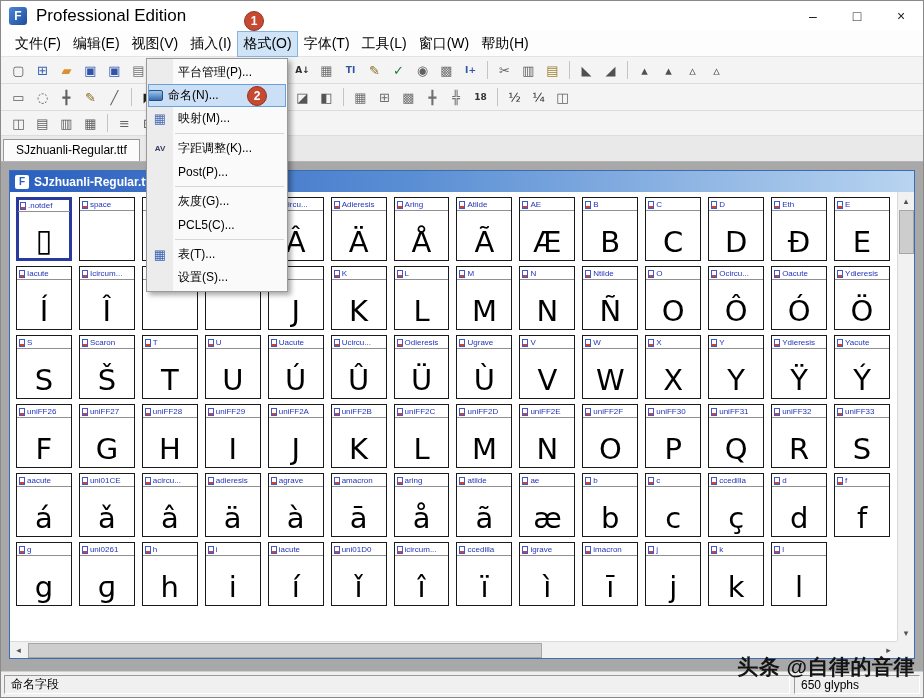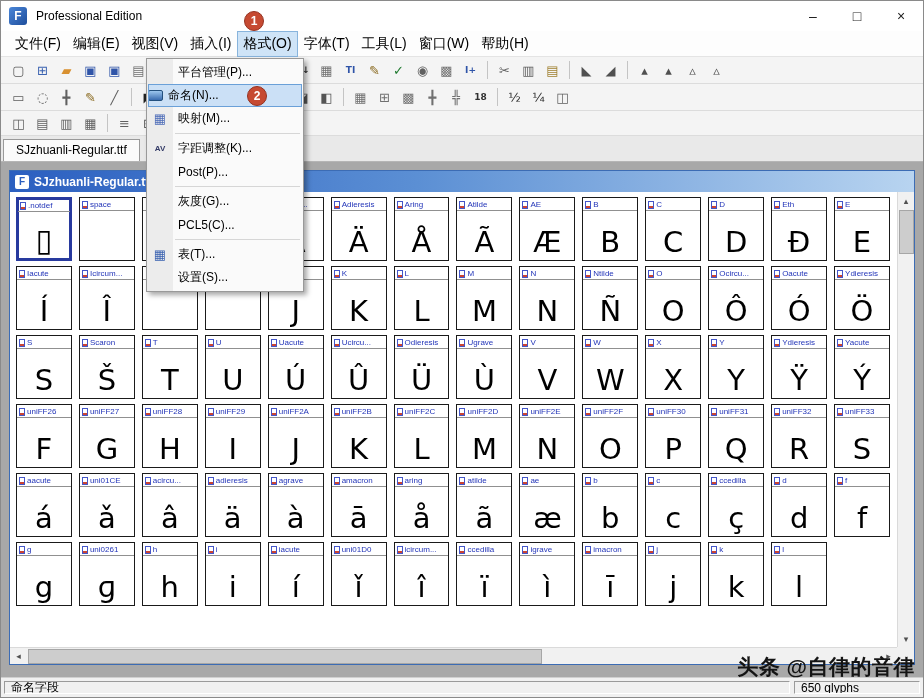--- a/index.html
+++ b/index.html
@@ -6,21 +6,21 @@
   *{box-sizing:border-box;}
   .window{
     position:relative;width:924px;height:698px;background:#f0f0f0;
     border:1px solid #8a8a8a;display:flex;flex-direction:column;overflow:hidden;
     font-family:"Liberation Sans","DejaVu Sans",sans-serif;color:#000;
   }
   
   .titlebar{height:30px;background:#ffffff;display:flex;align-items:center;padding:0 0 0 8px;flex:none;}
   .app-icon{width:18px;height:18px;border-radius:3px;background:linear-gradient(135deg,#4a86d8,#1f4e9c);
     color:#fff;font-size:12px;font-weight:bold;display:flex;align-items:center;justify-content:center;flex:none;}
-  .title-text{font-size:12px;margin-left:9px;}
+  .title-text{font-size:17px;margin-left:9px;}
   .win-controls{margin-left:auto;display:flex;height:100%;}
   .win-btn{width:44px;height:100%;display:flex;align-items:center;justify-content:center;font-size:14px;color:#222;}
   
   .menubar{height:26px;background:#fdfdfd;border-bottom:1px solid #e4e4e4;display:flex;align-items:center;padding-left:8px;flex:none;}
   .menu-item{padding:4px 6px;font-size:14px;white-space:nowrap;}
   .menu-item.active{background:#cfe4f7;outline:1px solid #88b4dc;outline-offset:-1px;}
   
   .toolbar{height:27px;background:#f4f4f4;border-bottom:1px solid #dcdcdc;display:flex;align-items:center;padding-left:6px;gap:1px;flex:none;}
   .toolbar.small{height:25px;}
   .tb-btn{width:23px;height:22px;display:flex;align-items:center;justify-content:center;font-size:13px;
@@ -55,27 +55,27 @@
     display:flex;flex-direction:column;align-items:center;}
   .hscroll{position:absolute;left:0;right:17px;bottom:0;height:17px;background:#f1f1f1;border-top:1px solid #dadada;
     display:flex;align-items:center;}
   .sb-btn{width:17px;height:17px;display:flex;align-items:center;justify-content:center;font-size:9px;color:#505050;flex:none;}
   .vthumb{width:15px;height:44px;background:#cdcdcd;border:1px solid #a6a6a6;margin-top:1px;flex:none;}
   .hthumb{height:15px;width:58%;background:#cdcdcd;border:1px solid #a6a6a6;margin-left:1px;flex:none;}
   .sb-btn.down{margin-top:auto;}
   .sb-btn.right{margin-left:auto;}
   .sb-corner{position:absolute;right:0;bottom:0;width:17px;height:17px;background:#f1f1f1;}
   
-  .statusbar{height:20px;background:#f0f0f0;border-top:1px solid #cfcfcf;display:flex;gap:4px;padding:3px;flex:none;}
+  .statusbar{height:26px;background:#f0f0f0;border-top:1px solid #cfcfcf;display:flex;gap:4px;padding:3px;flex:none;}
   .status-panel{border:1px solid;border-color:#9a9a9a #fff #fff #9a9a9a;font-size:12px;padding:1px 6px;
     display:flex;align-items:center;background:#f0f0f0;overflow:hidden;white-space:nowrap;}
   .status-panel.left{flex:1;}
   .status-panel.right{width:126px;flex:none;}
   
-  .dropdown{position:absolute;left:145px;top:57px;width:158px;z-index:90;padding:2px 0;
+  .dropdown{position:absolute;left:145px;top:57px;width:142px;z-index:90;padding:2px 0;
     background:linear-gradient(to right,#ececec 0,#ececec 26px,#fafafa 26px);
     border:1px solid #999;box-shadow:3px 3px 5px rgba(0,0,0,0.35);}
   .dd-item{height:23px;display:flex;align-items:center;font-size:12px;position:relative;}
   .dd-item.hl{background:#cbe0f6;outline:1px solid #6aa0d8;outline-offset:-1px;margin:0 1px;}
   .dd-icon{width:26px;flex:none;display:flex;align-items:center;justify-content:center;}
   .dd-label{padding-left:5px;white-space:nowrap;}
   .dd-sep{height:1px;background:#d6d6d6;margin:3px 3px 3px 28px;}
   .icon-naming{width:15px;height:11px;background:linear-gradient(#9cc6ee,#3a6cb0);border:1px solid #23507e;border-radius:2px;}
   .icon-mapping{color:#4d6cb8;font-size:13px;font-family:"DejaVu Sans",sans-serif;}
   .icon-kerning{font-size:8px;font-weight:bold;color:#333a66;}

